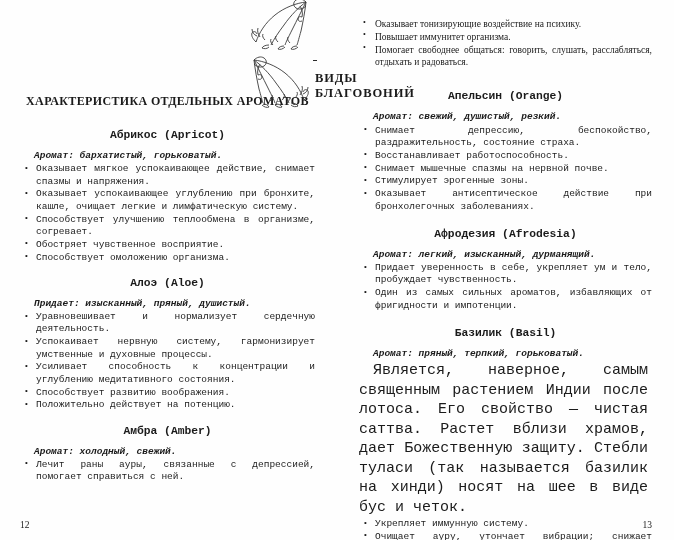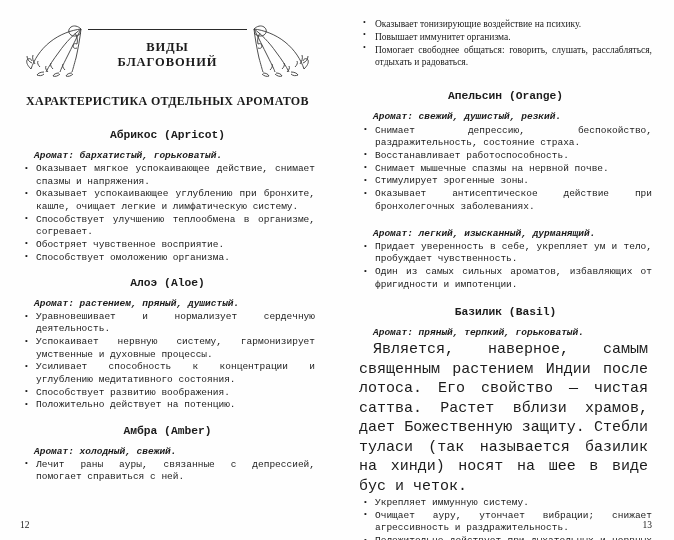--- a/index.html
+++ b/index.html
@@ -37,24 +37,25 @@
     padding: 14px 22px 0 20px;
   }
   .col-right {
     width: 337px;
     padding: 14px 22px 0 22px;
   }
 
   
   .masthead {
     display: flex;
-    align-items: flex-start;
+    align-items: flex-end;
     justify-content: center;
     height: 62px;
     margin: 6px 0 2px 0;
+    flex-direction: column;
   }
   .orn {
     width: 70px;
     height: 58px;
     flex: 0 0 auto;
   }
   .orn svg { display: block; }
   .orn-right svg { transform: scaleX(-1); transform-origin: center; }
   .rule-box {
     flex: 1 1 auto;
@@ -212,21 +213,21 @@
           <li>Оказывает мягкое успокаивающее действие, снимает спазмы и напряжения.</li>
           <li>Оказывает успокаивающее углублению при бронхите, кашле, очищает легкие и лимфатическую систему.</li>
           <li>Способствует улучшению теплообмена в организме, согревает.</li>
           <li>Обостряет чувственное восприятие.</li>
           <li>Способствует омоложению организма.</li>
         </ul>
       </div>
 
       <div class="section">
         <div class="sec-title">Алоэ (Aloe)</div>
-        <div class="aroma">Аромат: растением, пряный, душистый.</div>
+        <div class="aroma">Придает: изысканный, пряный, душистый.</div>
         <ul class="bullets">
           <li>Уравновешивает и нормализует сердечную деятельность.</li>
           <li>Успокаивает нервную систему, гармонизирует умственные и духовные процессы.</li>
           <li>Усиливает способность к концентрации и углублению медитативного состояния.</li>
           <li>Способствует развитию воображения.</li>
           <li>Положительно действует на потенцию.</li>
         </ul>
       </div>
 
       <div class="section">
@@ -254,20 +255,21 @@
         <ul class="bullets">
           <li>Снимает депрессию, беспокойство, раздражительность, состояние страха.</li>
           <li>Восстанавливает работоспособность.</li>
           <li>Снимает мышечные спазмы на нервной почве.</li>
           <li>Стимулирует эрогенные зоны.</li>
           <li>Оказывает антисептическое действие при бронхолегочных заболеваниях.</li>
         </ul>
       </div>
 
       <div class="section" style="margin-top:15px;">
+        <div class="sec-title">Афродезия (Afrodesia)</div>
         <div class="aroma">Аромат: легкий, изысканный, дурманящий.</div>
         <ul class="bullets">
           <li>Придает уверенность в себе, укрепляет ум и тело, пробуждает чувственность.</li>
           <li>Один из самых сильных ароматов, избавляющих от фригидности и импотенции.</li>
         </ul>
       </div>
 
       <div class="section" style="margin-top:15px;">
         <div class="sec-title">Базилик (Basil)</div>
         <div class="aroma">Аромат: пряный, терпкий, горьковатый.</div>

